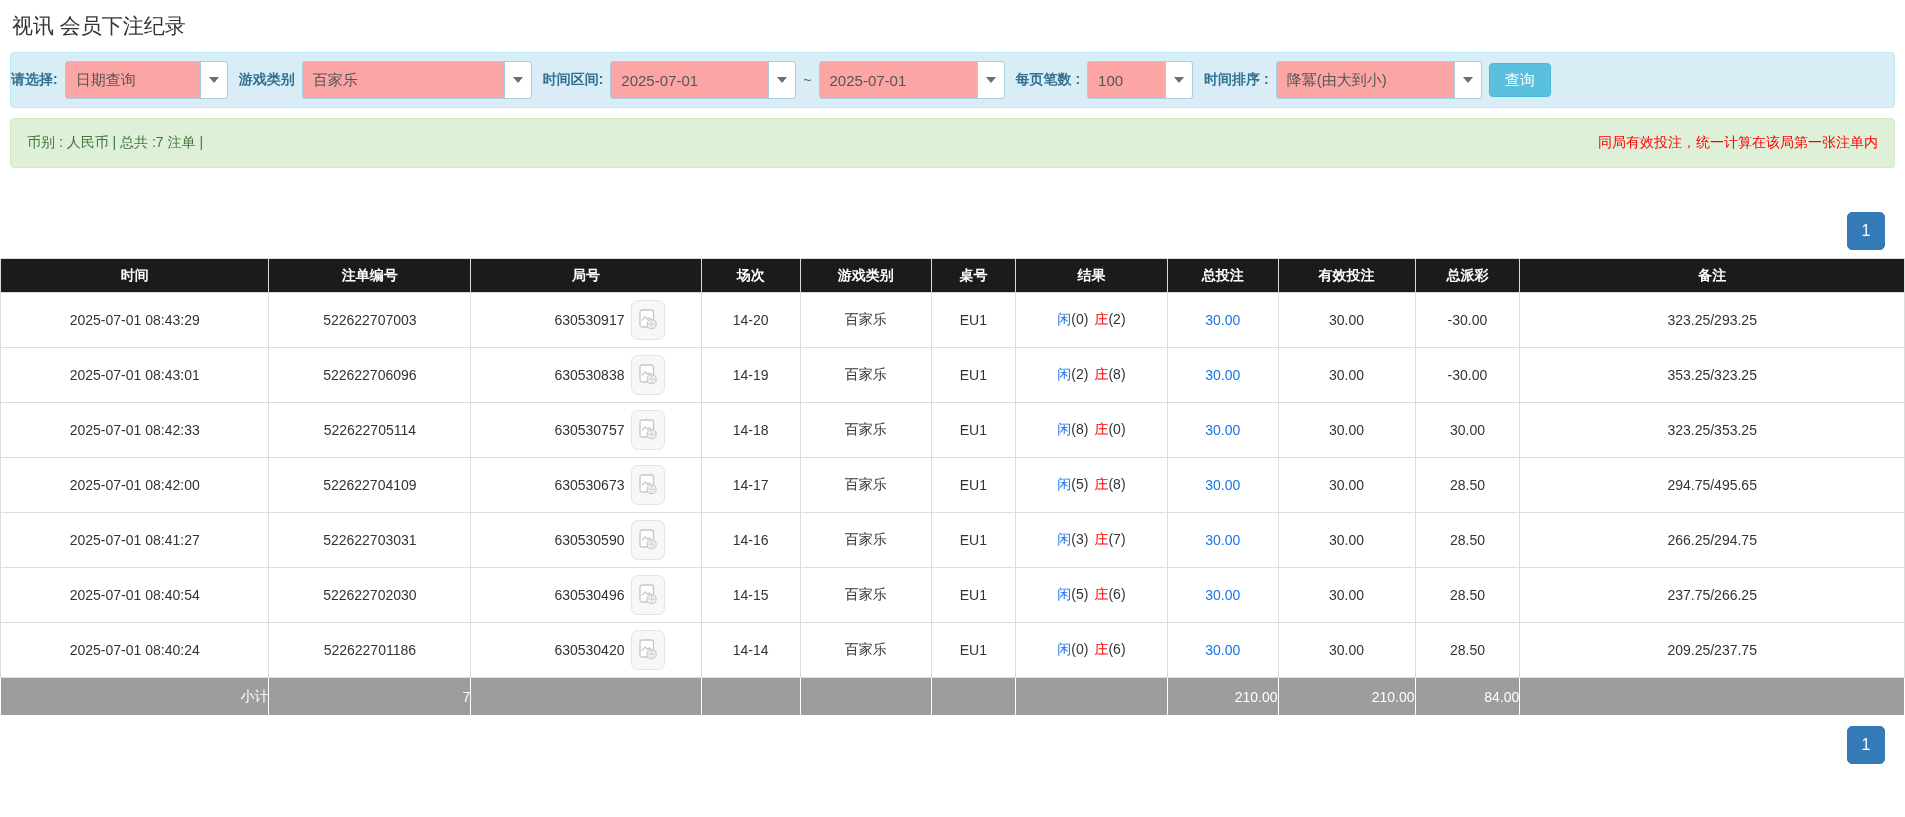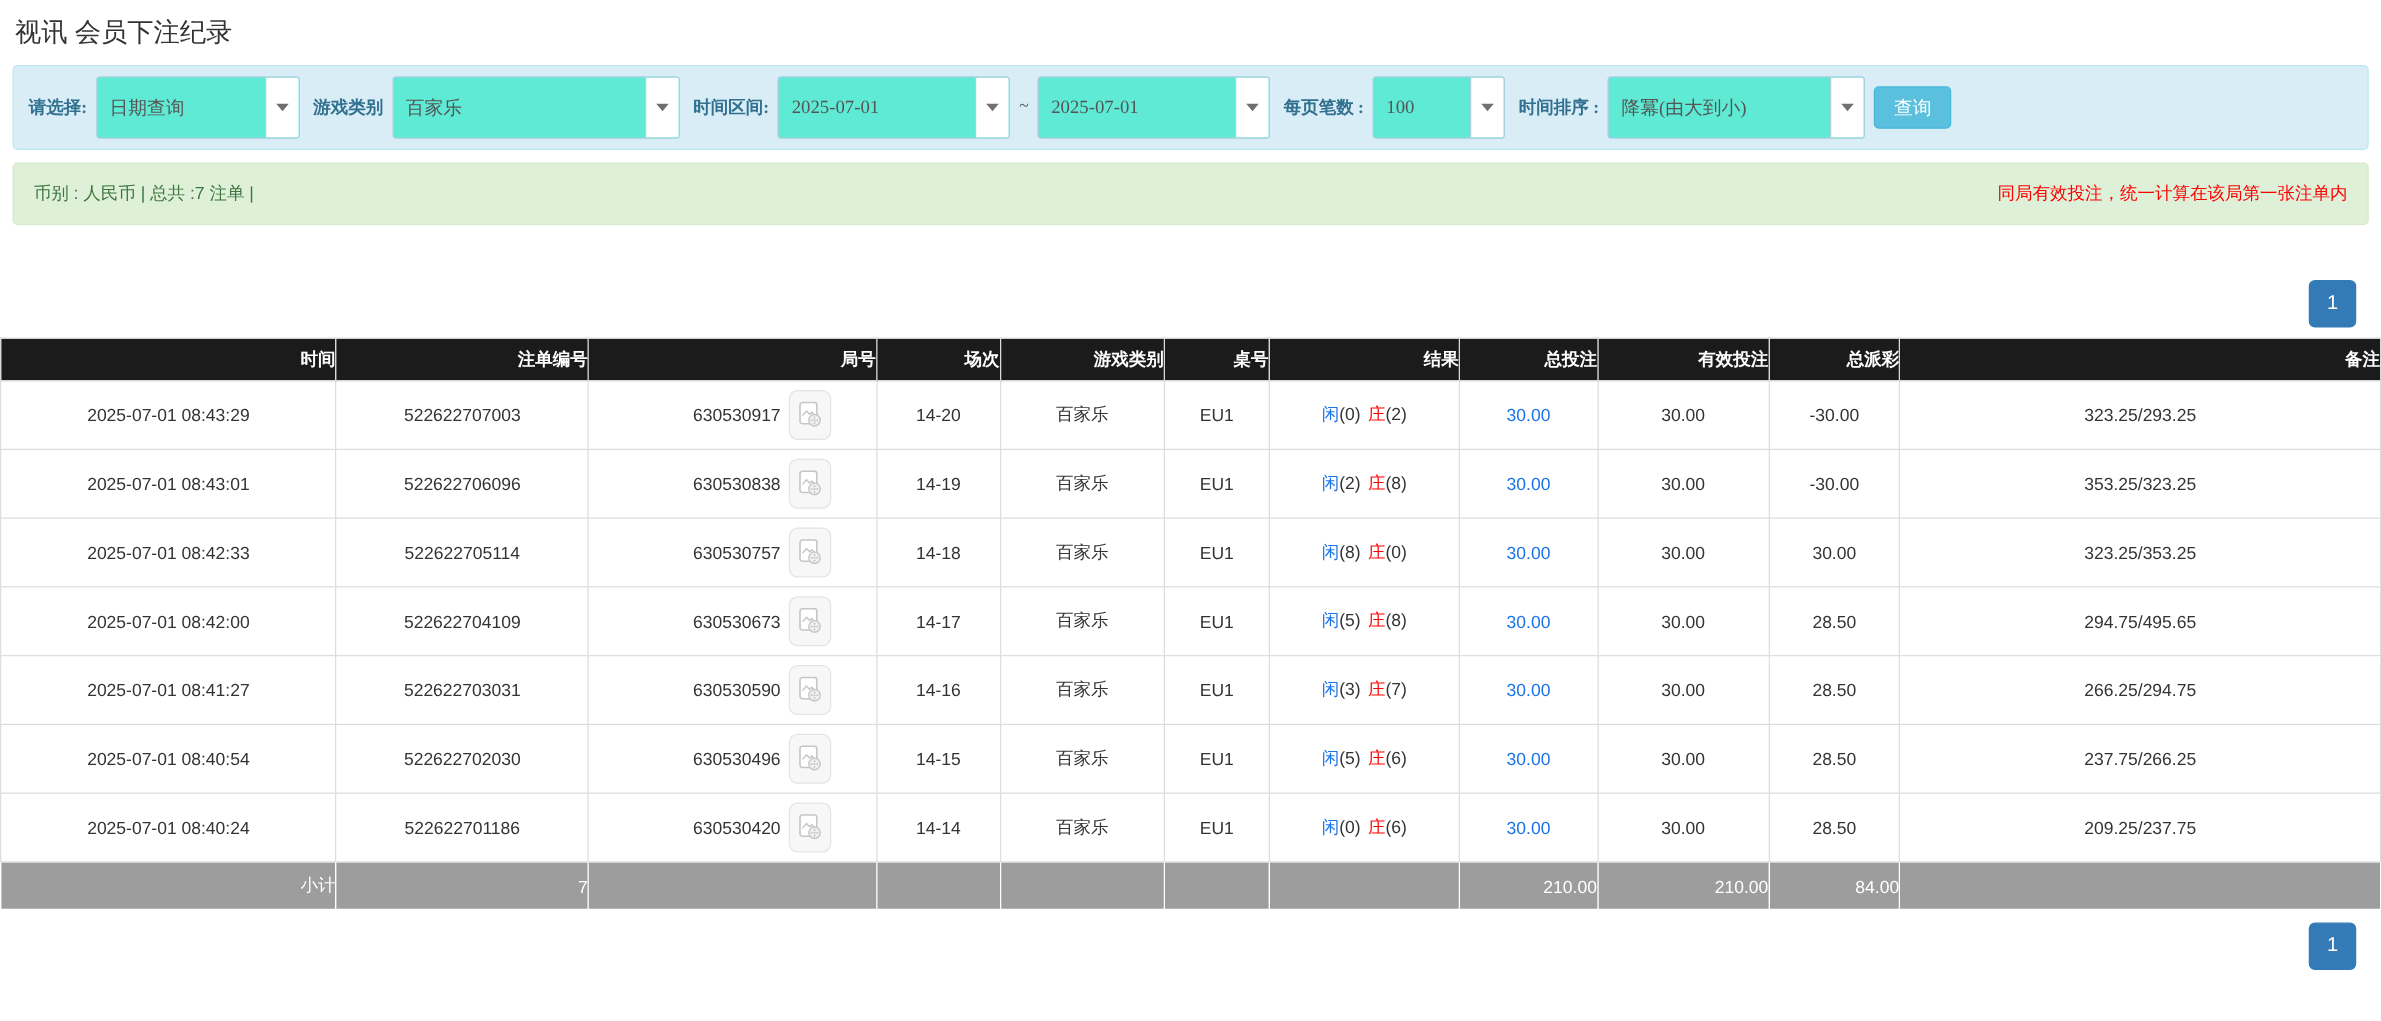--- a/index.html
+++ b/index.html
@@ -13,33 +13,33 @@
   .page-title {
     font-size:21px; font-weight:400; color:#333;
     padding:12px 12px 8px 12px;
   }
   
   .filter-bar {
     margin:4px 10px 0 10px;
     background:#d9edf7;
     border:1px solid #bce8f1;
     border-radius:4px;
-    padding:8px 12px;
-    display:flex; align-items:center; gap:7px;font-family:Liberation Serif, serif;
+    padding:8px 0;
+    display:flex; align-items:center; gap:7px;
   }
   .filter-label {
     color:#31708f; font-weight:bold; font-size:14px; white-space:nowrap; margin-left:4px;
   }
   .filter-label:first-child { margin-left:0; }
   .select {
     display:inline-flex; align-items:center;
-    background:#5eead4;
+    background:#fca5a5;
     border:1px solid #a9cfe0;
     border-radius:3px;
-    height:50px; overflow:hidden; cursor:pointer; flex:none;
+    height:38px; overflow:hidden; cursor:pointer; flex:none;
   }
   .sel-text { padding:0 10px; font-size:15px; color:#555; flex:1; white-space:nowrap; text-align:left; }
   .sel-arrow { width:27px; align-self:stretch; border-left:1px solid #a9cfe0; display:flex; align-items:center; justify-content:center; background:#fff; }
   .arrow-down { width:0; height:0; border-left:5px solid transparent; border-right:5px solid transparent; border-top:6px solid #6f6f6f; }
   .w-query { width:163px; }
   .w-game  { width:230px; }
   .w-date  { width:186px; }
   .w-size  { width:106px; }
   .w-sort  { width:206px; }
   .tilde { color:#555; font-size:14px; }
@@ -64,21 +64,21 @@
   .pager-bottom { margin-top:10px; padding-bottom:18px; }
   .page-btn {
     background:#337ab7; border:1px solid #337ab7; color:#fff;
     min-width:38px; height:38px; border-radius:5px;
     font-size:16px; cursor:pointer; font-family:inherit;
   }
   
   .records-table { width:100%; border-collapse:collapse; table-layout:fixed; }
   .records-table thead th {
     background:#1b1b1b; color:#fff; font-weight:bold; font-size:14px;
-    height:34px; border:1px solid #d9d9d9; text-align:right;
+    height:34px; border:1px solid #d9d9d9; text-align:center;
   }
   .records-table tbody td {
     background:#fff; height:55px; border:1px solid #ddd;
     text-align:center; font-size:14px; color:#333;
     overflow:hidden; white-space:nowrap;
   }
   .records-table .foot-row td {
     background:#9d9d9d; color:#fff; height:38px;
     border:1px solid #fff; text-align:right; font-size:14px;
   }

